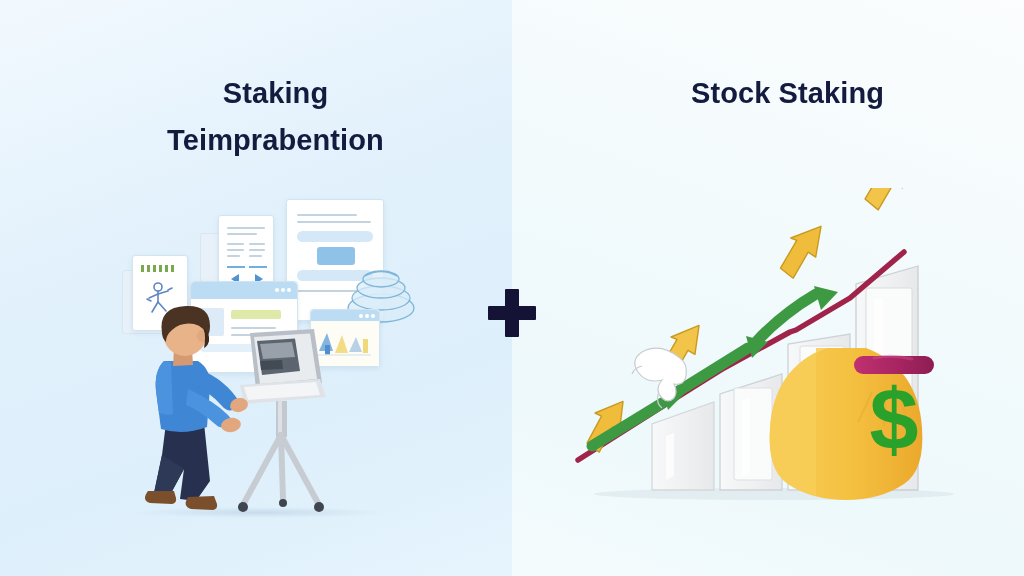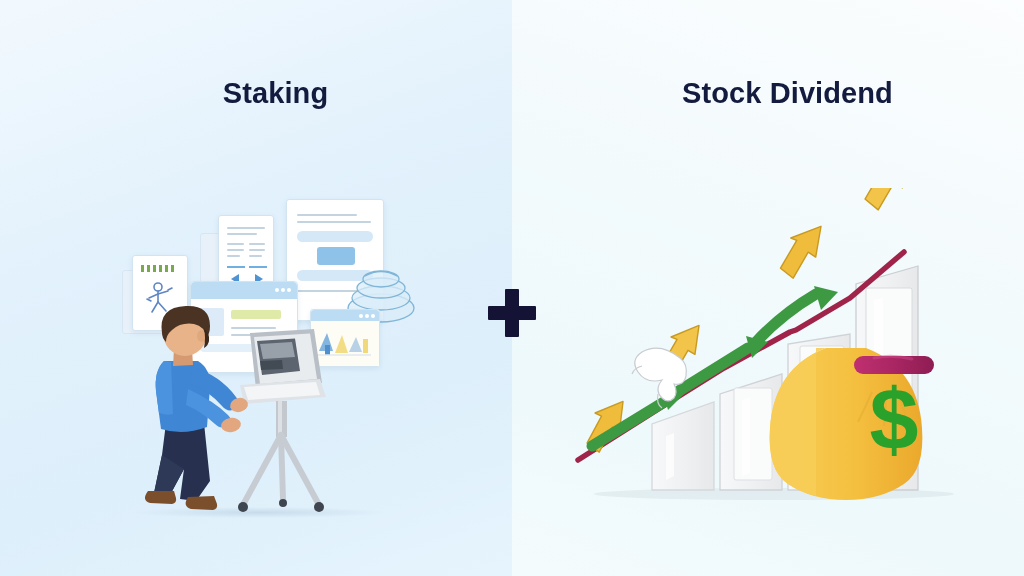--- a/index.html
+++ b/index.html
@@ -148,20 +148,21 @@
 </style>
 </head>
 <body>
 
 <div id="canvas">
 
   <div class="panel panel-left">
 
     <div class="title-block">
       <span class="title-line">Staking</span>
+      <span class="title-line">Teimprabention</span>
     </div>
 
     <div class="illus-left">
 
       <div class="floor-shadow"></div>
 
       <div class="card-behind cardA-back"></div>
       <div class="card cardA">
         <div class="sketch-title"></div>
         <svg class="stick" viewBox="0 0 34 36">
@@ -303,21 +304,21 @@
         <path d="M36 28 q-4 -26 24 -27 q24 -1 24 20 q0 8 -4 12 q-1 -12 -12 -14 q-13 -2 -22 6 q-6 5 -6 12 q-4 -4 -4 -9 Z" fill="#4a3322"></path>
         <path d="M78 24 q6 4 5 12 q-1 5 -5 7 q2 -11 0 -19 Z" fill="#3d2a1c"></path>
       </svg>
 
     </div>
   </div>
 
   <div class="panel panel-right">
 
     <div class="title-block">
-      <span class="title-line">Stock Dividend</span>
+      <span class="title-line">Stock Staking</span>
     </div>
 
     <div class="illus-right">
       <svg width="400" height="330" viewBox="0 0 400 330">
 
         <defs>
           <linearGradient id="barGrad" x1="0" y1="0" x2="1" y2="0">
             <stop offset="0%" stop-color="#f7f8f9"></stop>
             <stop offset="55%" stop-color="#eff0f2"></stop>
             <stop offset="100%" stop-color="#e6e8ea"></stop>

